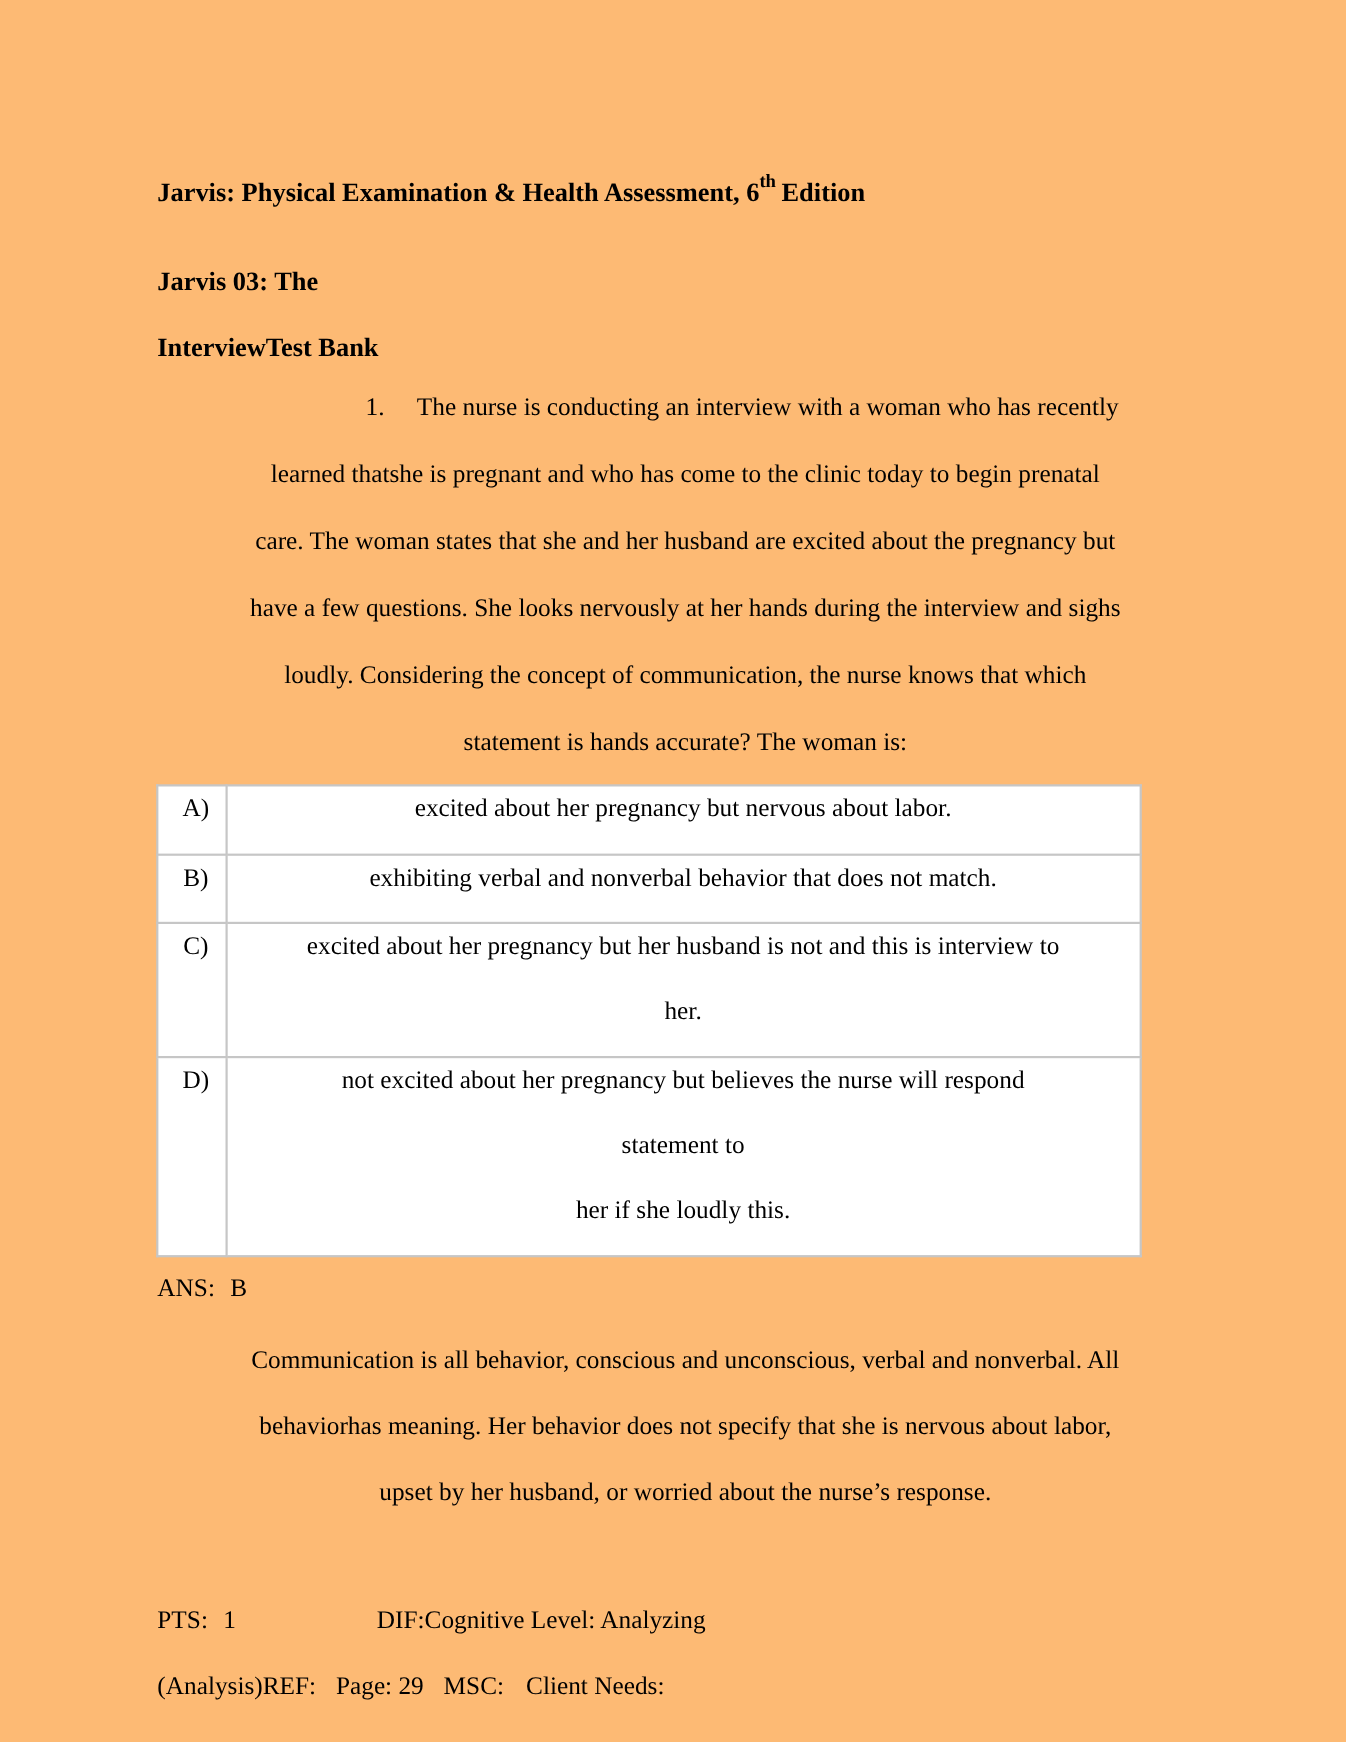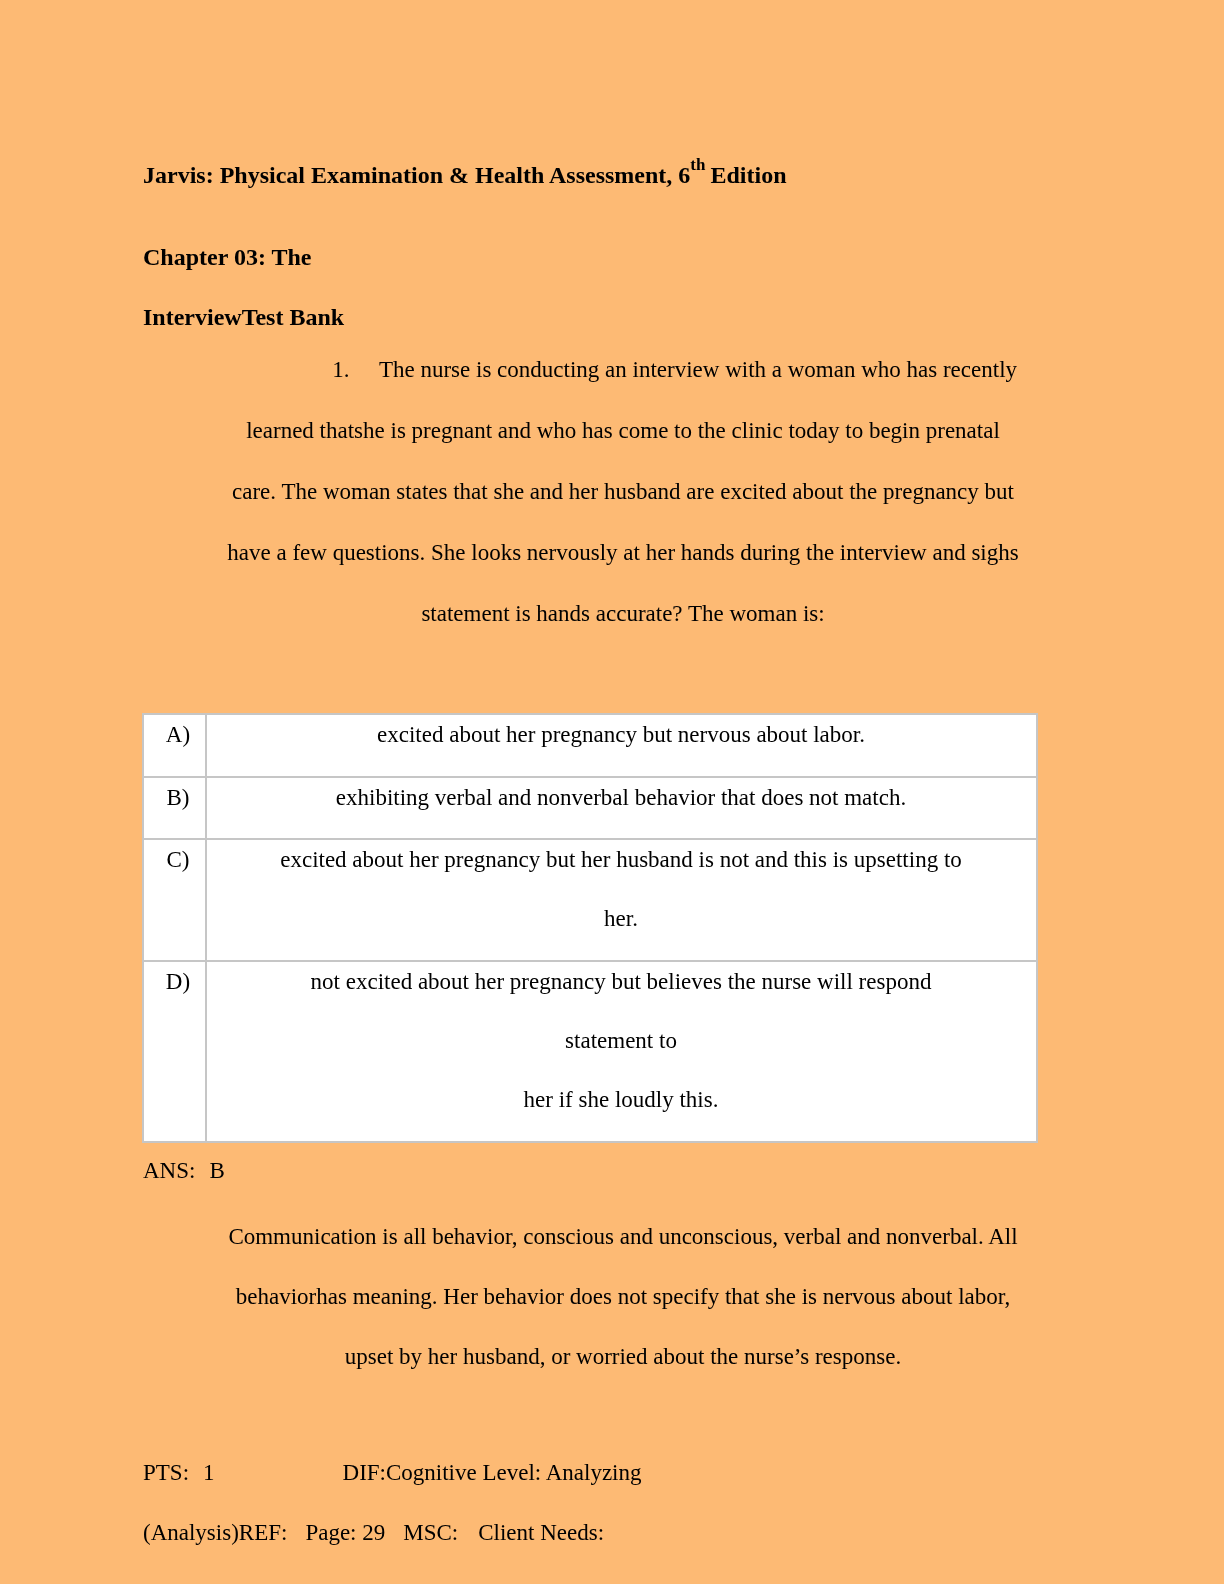--- a/index.html
+++ b/index.html
@@ -69,32 +69,33 @@
 </style>
 </head>
 <body>
 
 <div class="page">
 
   <div class="abs heading" style="top:150px; left:143px;">
     <span>Jarvis: Physical Examination &amp; Health Assessment, 6</span><span class="sup">th</span><span class="title-suffix">Edition</span>
   </div>
 
-  <div class="abs heading" style="top:242px; left:143px;">Chapter 03: The</div>
+  <div class="abs heading" style="top:242px; left:143px;">Jarvis 03: The</div>
 
   <div class="abs heading" style="top:302px; left:143px;">InterviewTest Bank</div>
 
   <div class="abs para" style="top:349px; left:143px; width:960px;">
     <div class="tline">
       <span class="qnum">1.</span><span>The nurse is conducting an interview with a woman who has recently</span>
     </div>
     <div>
         <div class="tline">learned thatshe is pregnant and who has come to the clinic today to begin prenatal</div>
         <div class="tline">care. The woman states that she and her husband are excited about the pregnancy but</div>
         <div class="tline">have a few questions. She looks nervously at her hands during the interview and sighs</div>
+        <div class="tline">loudly. Considering the concept of communication, the nurse knows that which</div>
         <div class="tline">statement is hands accurate? The woman is:</div>
       </div>
   </div>
 
   <table class="options-table">
     <tbody id="options-body">
         <tr>
           <td class="opt-label">
             <div class="tline">A)</div>
           </td>
@@ -108,21 +109,21 @@
           </td>
           <td class="opt-text">
             <div class="tline">exhibiting verbal and nonverbal behavior that does not match.</div>
           </td>
         </tr>
         <tr>
           <td class="opt-label">
             <div class="tline">C)</div>
           </td>
           <td class="opt-text">
-            <div class="tline">excited about her pregnancy but her husband is not and this is upsetting to</div>
+            <div class="tline">excited about her pregnancy but her husband is not and this is interview to</div>
             <div class="tline">her.</div>
           </td>
         </tr>
         <tr>
           <td class="opt-label">
             <div class="tline">D)</div>
           </td>
           <td class="opt-text">
             <div class="tline">not excited about her pregnancy but believes the nurse will respond</div>
             <div class="tline">statement to</div>

